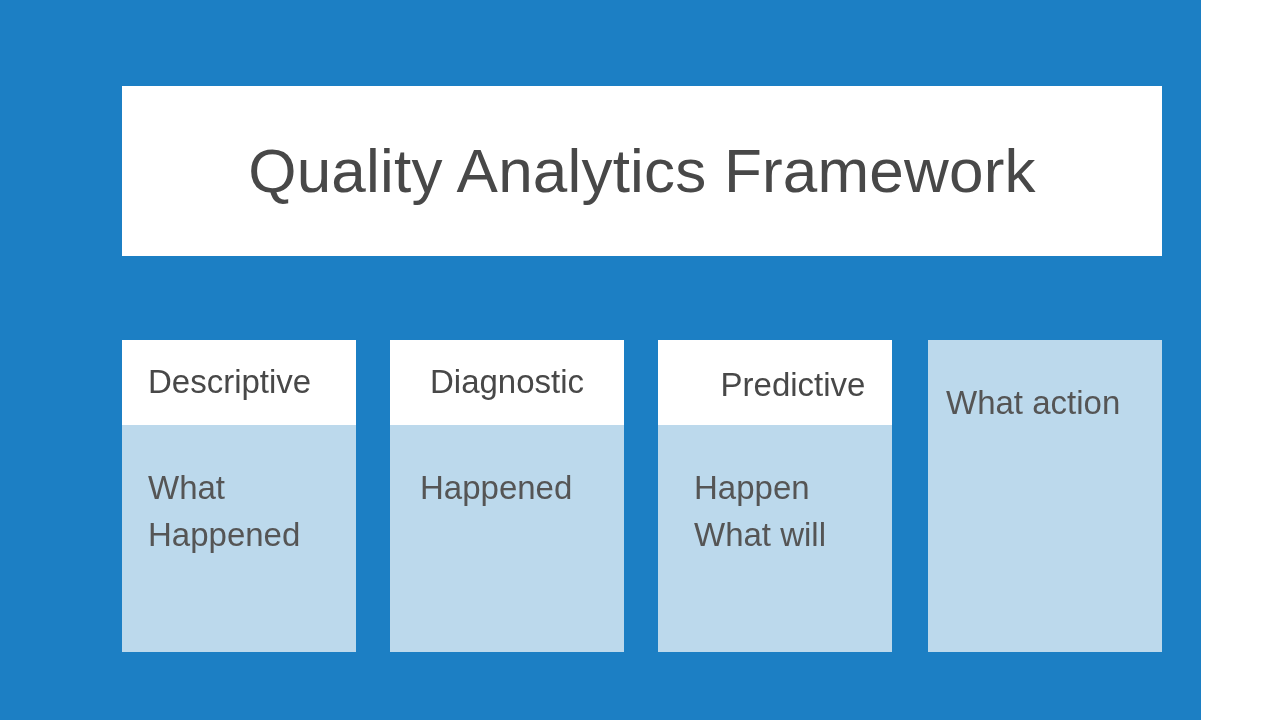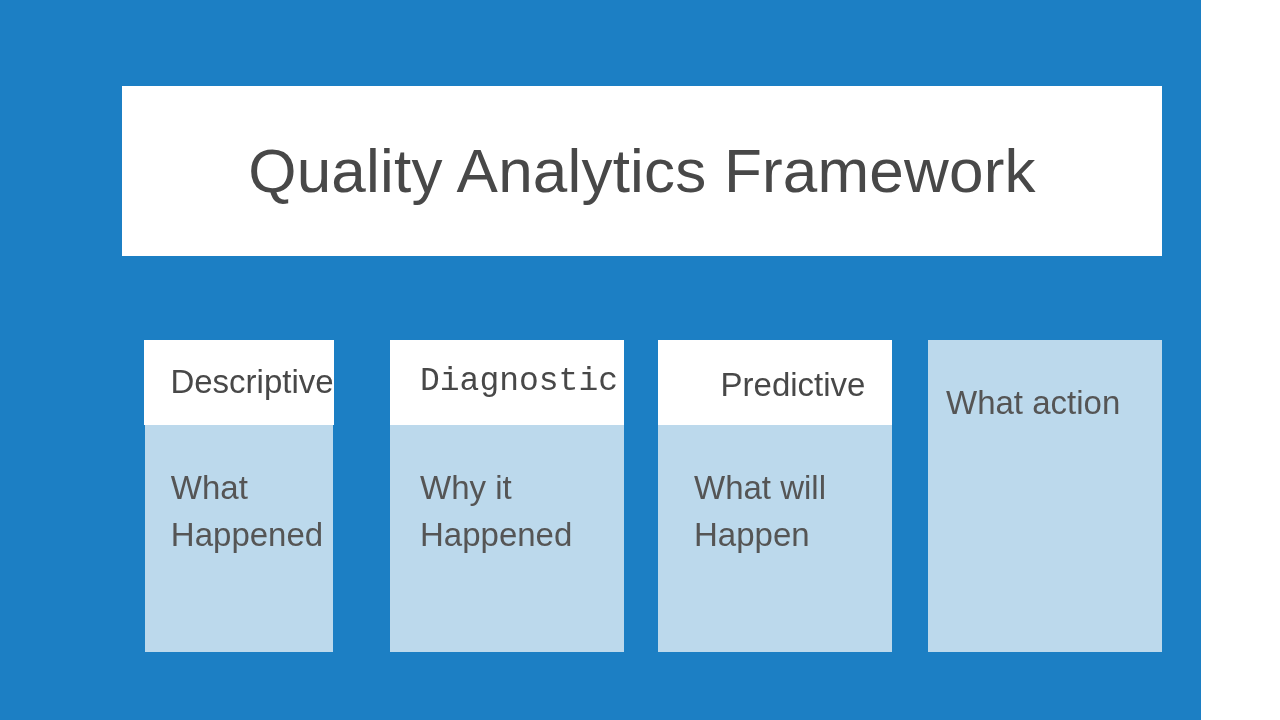--- a/index.html
+++ b/index.html
@@ -50,21 +50,21 @@
     height: 312px;
   }
   .card {
     position: absolute;
     top: 0;
     width: 234px;
     height: 312px;
     display: flex;
     flex-direction: column;
   }
-  .card-0 { left: 0px; align-items: center; }
+  .card-0 { left: 0px; }
   .card-1 { left: 268px; }
   .card-2 { left: 536px; }
   .card-3 { left: 806px; }
 
   .card-header {
     height: 85px;
     background: #ffffff;
     box-sizing: border-box;
     display: flex;
     align-items: center;
@@ -85,21 +85,21 @@
   .card-body-text {
     font-size: 33px;
     font-weight: 400;
     color: #555555;
     line-height: 1.42;
   }
   
   .card-0 .card-header { padding-left: 26px; }
   .card-0 .card-body   { padding-left: 26px; padding-right: 10px; }
 
-  .card-1 .card-header { padding-left: 30px; font-family: Liberation Mono, monospace; }
+  .card-1 .card-header { padding-left: 40px; }
   .card-1 .card-body   { padding-left: 30px; padding-right: 10px; }
 
   .card-2 .card-header { padding-left: 36px; padding-top: 6px; justify-content: center; }
   .card-2 .card-body   { padding-left: 36px; padding-right: 10px; }
 
   .card-3 .card-header { padding-left: 15px; }
   .card-3 .card-body   { padding-left: 18px; padding-right: 6px; }
 </style>
 </head>
 <body>
@@ -120,32 +120,31 @@
         <div class="card-body-text">What</div>
         <div class="card-body-text">Happened</div>
       </div>
     </div>
 
     <div class="card card-1">
       <div class="card-header">
         <span class="card-header-text">Diagnostic</span>
       </div>
       <div class="card-body">
-        <div class="card-body-text">Why it</div>
         <div class="card-body-text">Happened</div>
       </div>
     </div>
 
     <div class="card card-2">
       <div class="card-header">
         <span class="card-header-text">Predictive</span>
       </div>
       <div class="card-body">
+        <div class="card-body-text">Happen</div>
         <div class="card-body-text">What will</div>
-        <div class="card-body-text">Happen</div>
       </div>
     </div>
 
     <div class="card card-3">
       <div class="card-body">
         <div class="card-body-text">What action</div>
       </div>
     </div>
 
   </div>

